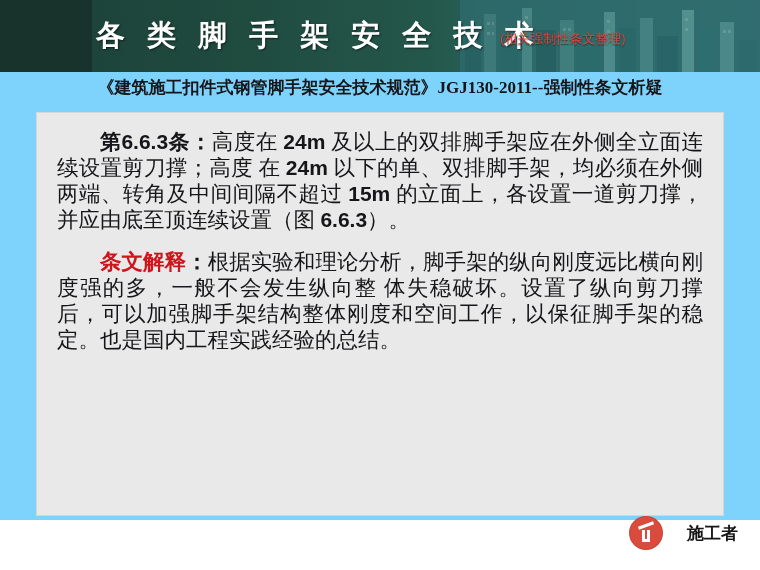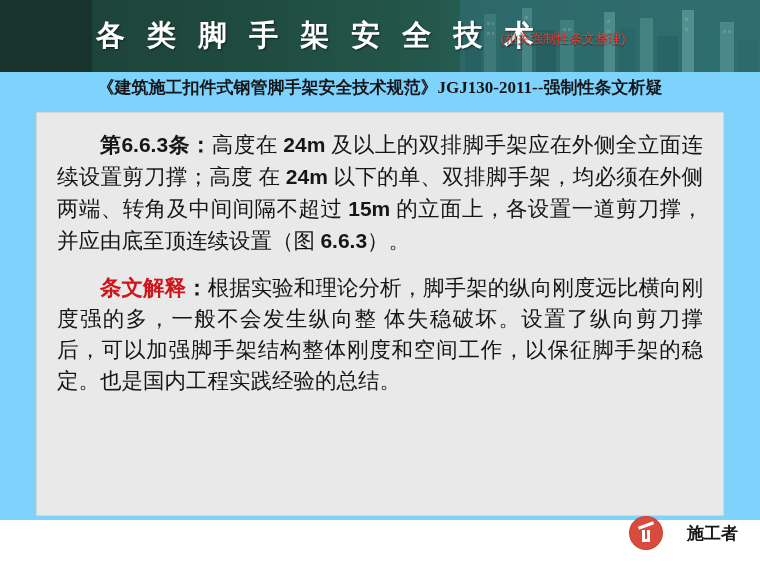--- a/index.html
+++ b/index.html
@@ -91,21 +91,21 @@
     width: 688px;
     height: 404px;
     background: #e9e9e9;
     border: 1px solid #d6d6d6;
     box-sizing: border-box;
     padding: 16px 20px 10px 20px;
   }
   .para {
     font-family: "Liberation Serif", serif;
     font-size: 21.5px;
-    line-height: 31px;
+    line-height: 26px;
     color: #16161a;
     text-align: justify;
     text-justify: inter-ideograph;
     margin: 0;
   }
   .para.first {
     text-indent: 2em;
   }
   .para.second {
     text-indent: 2em;

